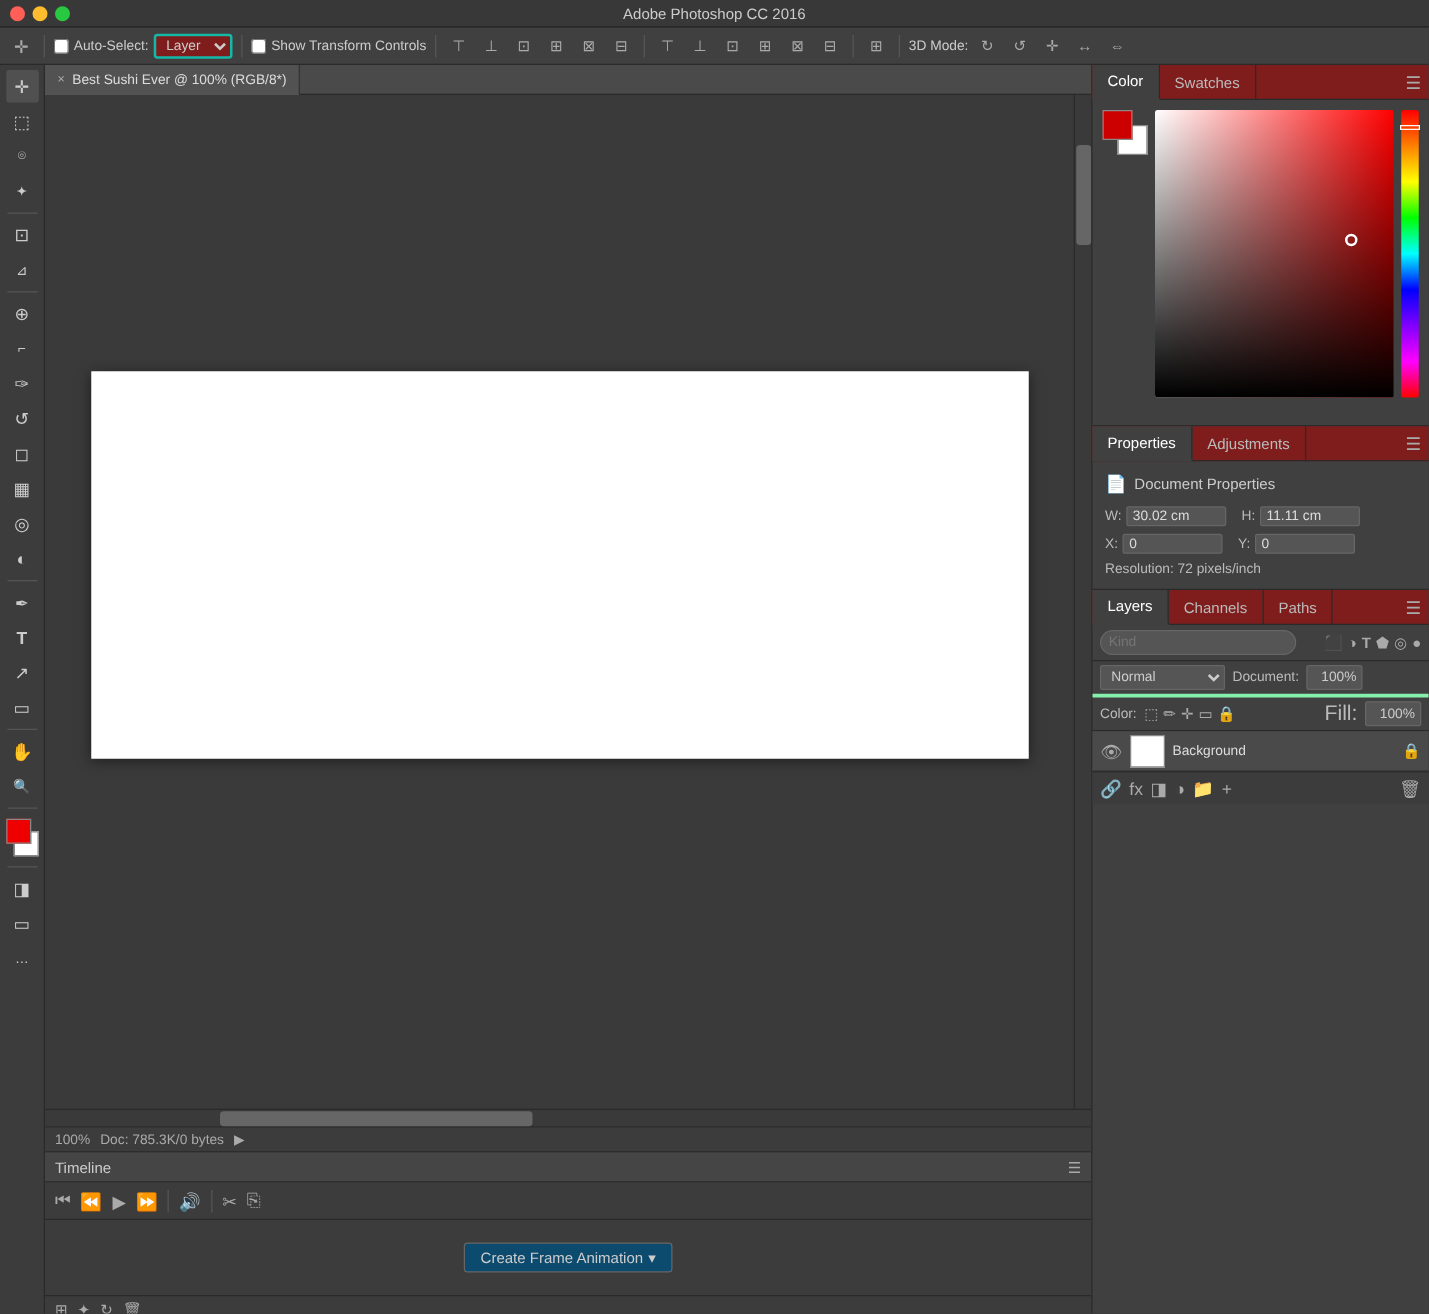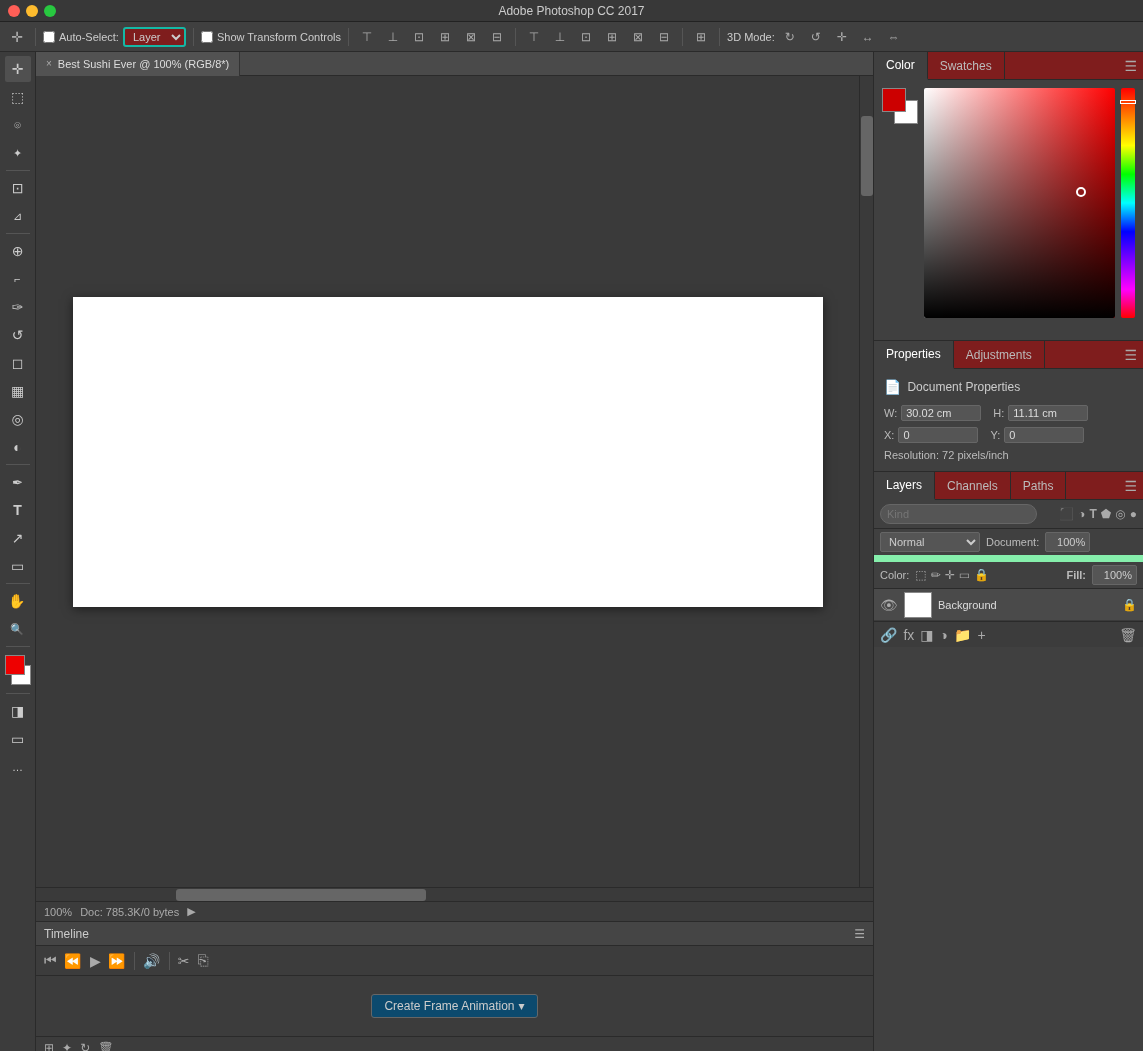--- a/index.html
+++ b/index.html
@@ -396,21 +396,21 @@
     .kind-icon-row {
       display: flex;
       gap: 4px;
     }
     .kind-icon { font-size: 12px; color: #aaa; cursor: pointer; }
     .layers-options {
       display: flex;
       align-items: center;
       padding: 3px 6px;
       gap: 6px;
-      border-bottom: 7px solid #86efac;
+      border-bottom: 3px solid #86efac;
     }
     .blend-mode-select {
       background: #555; border: 1px solid #666; color: #ccc;
       font-size: 11px; padding: 1px 4px; height: 20px; border-radius: 2px; cursor: pointer;
       width: 100px;
     }
     .opacity-label { font-size: 11px; color: #bbb; }
     .opacity-value {
       background: #555; border: 1px solid #666; color: #ccc;
       font-size: 11px; padding: 1px 4px; width: 45px; height: 20px; border-radius: 2px; text-align: right;
@@ -418,21 +418,21 @@
     .lock-row {
       display: flex;
       align-items: center;
       padding: 3px 6px;
       gap: 6px;
       border-bottom: 1px solid #2a2a2a;
     }
     .lock-label { font-size: 11px; color: #bbb; }
     .lock-icons { display: flex; gap: 4px; }
     .lock-icon { font-size: 12px; color: #aaa; cursor: pointer; }
-    .fill-label { font-size: 11px; color: #bbb; margin-left: auto; font-weight: bold; }
+    .fill-label { font-size: 17px; color: #bbb; margin-left: auto; }
     .fill-value {
       background: #555; border: 1px solid #666; color: #ccc;
       font-size: 11px; padding: 1px 4px; width: 45px; height: 20px; border-radius: 2px; text-align: right;
     }
 
     
     .layer-row {
       display: flex;
       align-items: center;
       height: 32px;
@@ -483,21 +483,21 @@
   </style>
 </head>
 <body>
 
 <div id="titlebar">
   <div class="window-controls">
     <button class="wc-btn wc-close"></button>
     <button class="wc-btn wc-min"></button>
     <button class="wc-btn wc-max"></button>
   </div>
-  <span class="title">Adobe Photoshop CC 2017</span>
+  <span class="title">Adobe Photoshop CC 2016</span>
 </div>
 
 <div id="optionsbar">
   <div class="opt-icon">✛</div>
   <div class="opt-sep"></div>
   <input type="checkbox" class="opt-checkbox" style="">
   <span class="opt-label">Auto-Select:</span>
   <select class="opt-select">
     <option>Layer</option>
     <option>Group</option>

